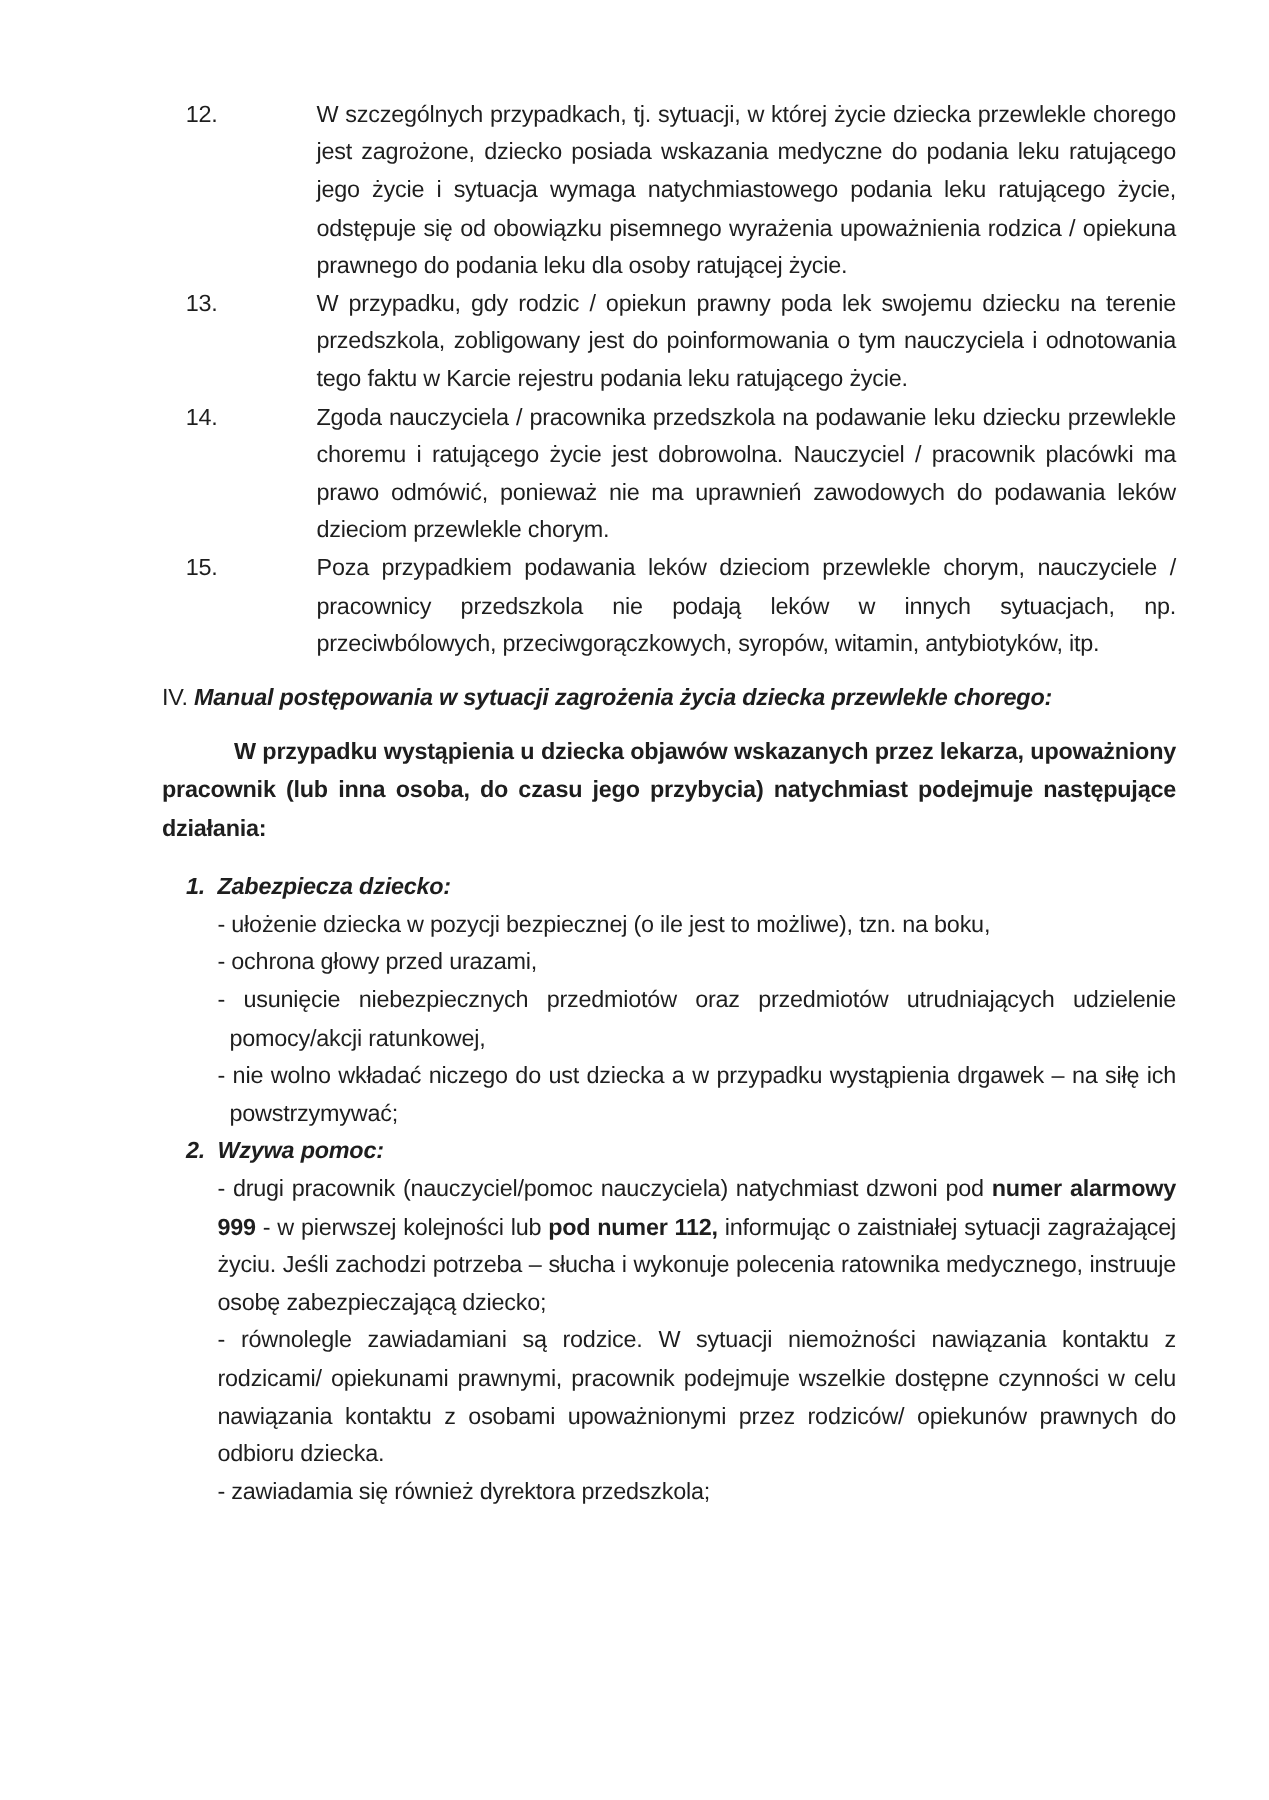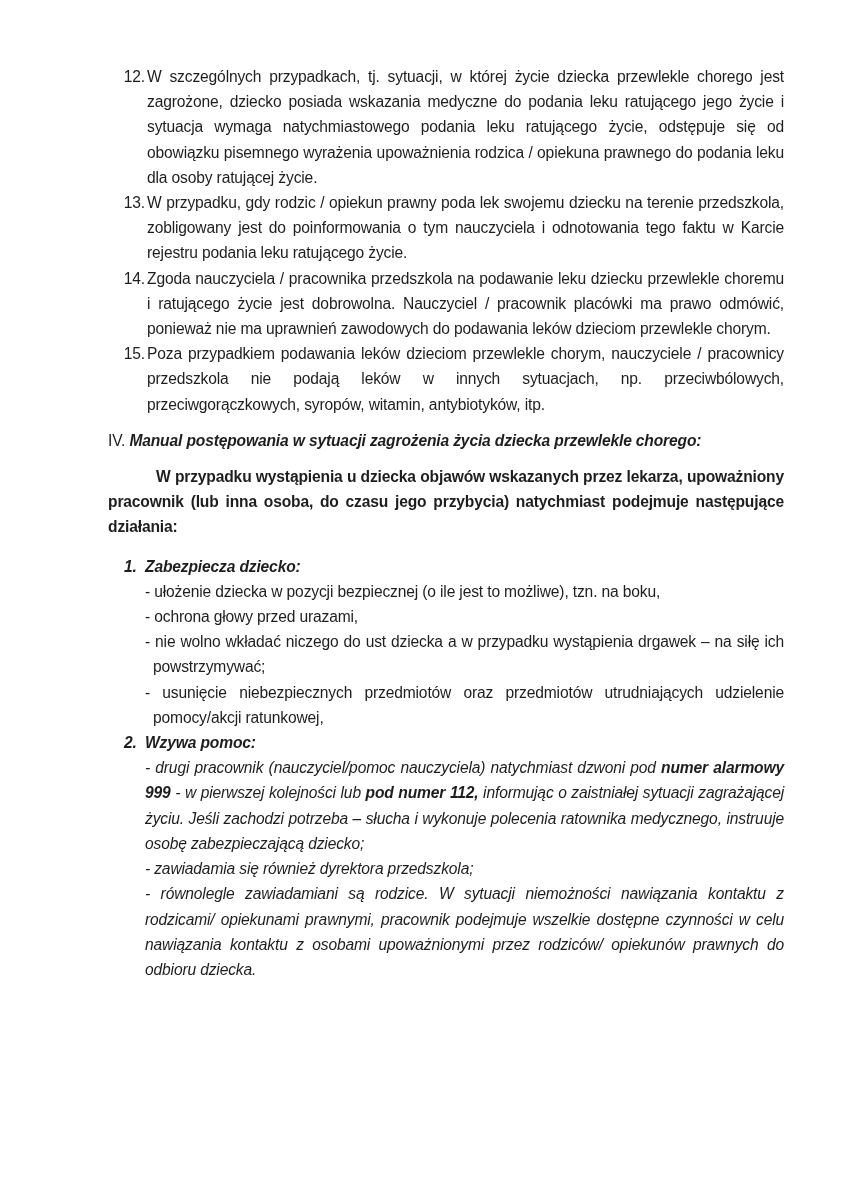--- a/index.html
+++ b/index.html
@@ -20,32 +20,34 @@
       left: 108px;
       top: 64px;
       width: 676px;
       font-size: 15.6px;
       line-height: 25.2px;
       letter-spacing: -0.15px;
     }
     .numbered {
       display: flex;
       margin: 0;
+      gap: 40px;
     }
     .numbered .num {
       width: 38px;
       flex: 0 0 38px;
       text-align: right;
       padding-right: 1px;
       box-sizing: border-box;
     }
     .numbered .txt {
       flex: 1 1 auto;
       text-align: justify;
       padding-left: 1px;
+      margin-left: 24px;
     }
     .section-heading {
       margin-top: 11px;
       margin-bottom: 11px;
       font-weight: normal;
     }
     .section-heading .roman { font-weight: normal; }
     .section-heading .title { font-weight: bold; font-style: italic; }
     .intro {
       text-align: justify;
@@ -73,21 +75,20 @@
     }
     .bullet {
       text-align: justify;
     }
     .bullet.hang {
       padding-left: 8px;
       text-indent: -8px;
     }
     .para {
       text-align: justify;
-      font-style: italic;
     }
     b { font-weight: bold; }
   </style>
 </head>
 <body>
 
 <div class="page">
 
   <div class="numbered">
     <span class="num">12.</span>
@@ -114,30 +115,30 @@
   <p class="intro">W przypadku wystąpienia u dziecka objawów wskazanych przez lekarza, upoważniony pracownik (lub inna osoba, do czasu jego przybycia) natychmiast podejmuje następujące działania:</p>
 
   <div class="step">
     <div class="step-head">
       <span class="num">1.</span>
       <span>Zabezpiecza dziecko:</span>
     </div>
     <div class="step-body">
       <div class="bullet">- ułożenie dziecka w pozycji bezpiecznej (o ile jest to możliwe), tzn. na boku,</div>
       <div class="bullet">- ochrona głowy przed urazami,</div>
+      <div class="bullet hang">- usunięcie niebezpiecznych przedmiotów oraz przedmiotów utrudniających udzielenie pomocy/akcji ratunkowej,</div>
       <div class="bullet hang">- nie wolno wkładać niczego do ust dziecka a w przypadku wystąpienia drgawek – na siłę ich powstrzymywać;</div>
-      <div class="bullet hang">- usunięcie niebezpiecznych przedmiotów oraz przedmiotów utrudniających udzielenie pomocy/akcji ratunkowej,</div>
     </div>
   </div>
 
   <div class="step">
     <div class="step-head">
       <span class="num">2.</span>
       <span>Wzywa pomoc:</span>
     </div>
     <div class="step-body">
       <div class="para"><span>- drugi pracownik (nauczyciel/pomoc nauczyciela) natychmiast dzwoni pod </span><b>numer alarmowy 999</b><span> - w pierwszej kolejności lub  </span><b>pod numer 112,</b><span> informując o zaistniałej sytuacji zagrażającej życiu. Jeśli zachodzi potrzeba – słucha i wykonuje polecenia ratownika medycznego, instruuje osobę zabezpieczającą dziecko;</span></div>
+      <div class="para">- równolegle zawiadamiani są rodzice. W sytuacji niemożności nawiązania kontaktu z rodzicami/ opiekunami prawnymi, pracownik podejmuje wszelkie dostępne czynności w celu nawiązania kontaktu z osobami upoważnionymi przez rodziców/ opiekunów prawnych do odbioru dziecka.</div>
       <div class="para">- zawiadamia się również dyrektora przedszkola;</div>
-      <div class="para">- równolegle zawiadamiani są rodzice. W sytuacji niemożności nawiązania kontaktu z rodzicami/ opiekunami prawnymi, pracownik podejmuje wszelkie dostępne czynności w celu nawiązania kontaktu z osobami upoważnionymi przez rodziców/ opiekunów prawnych do odbioru dziecka.</div>
     </div>
   </div>
 
 </div>
 
 </body></html>

